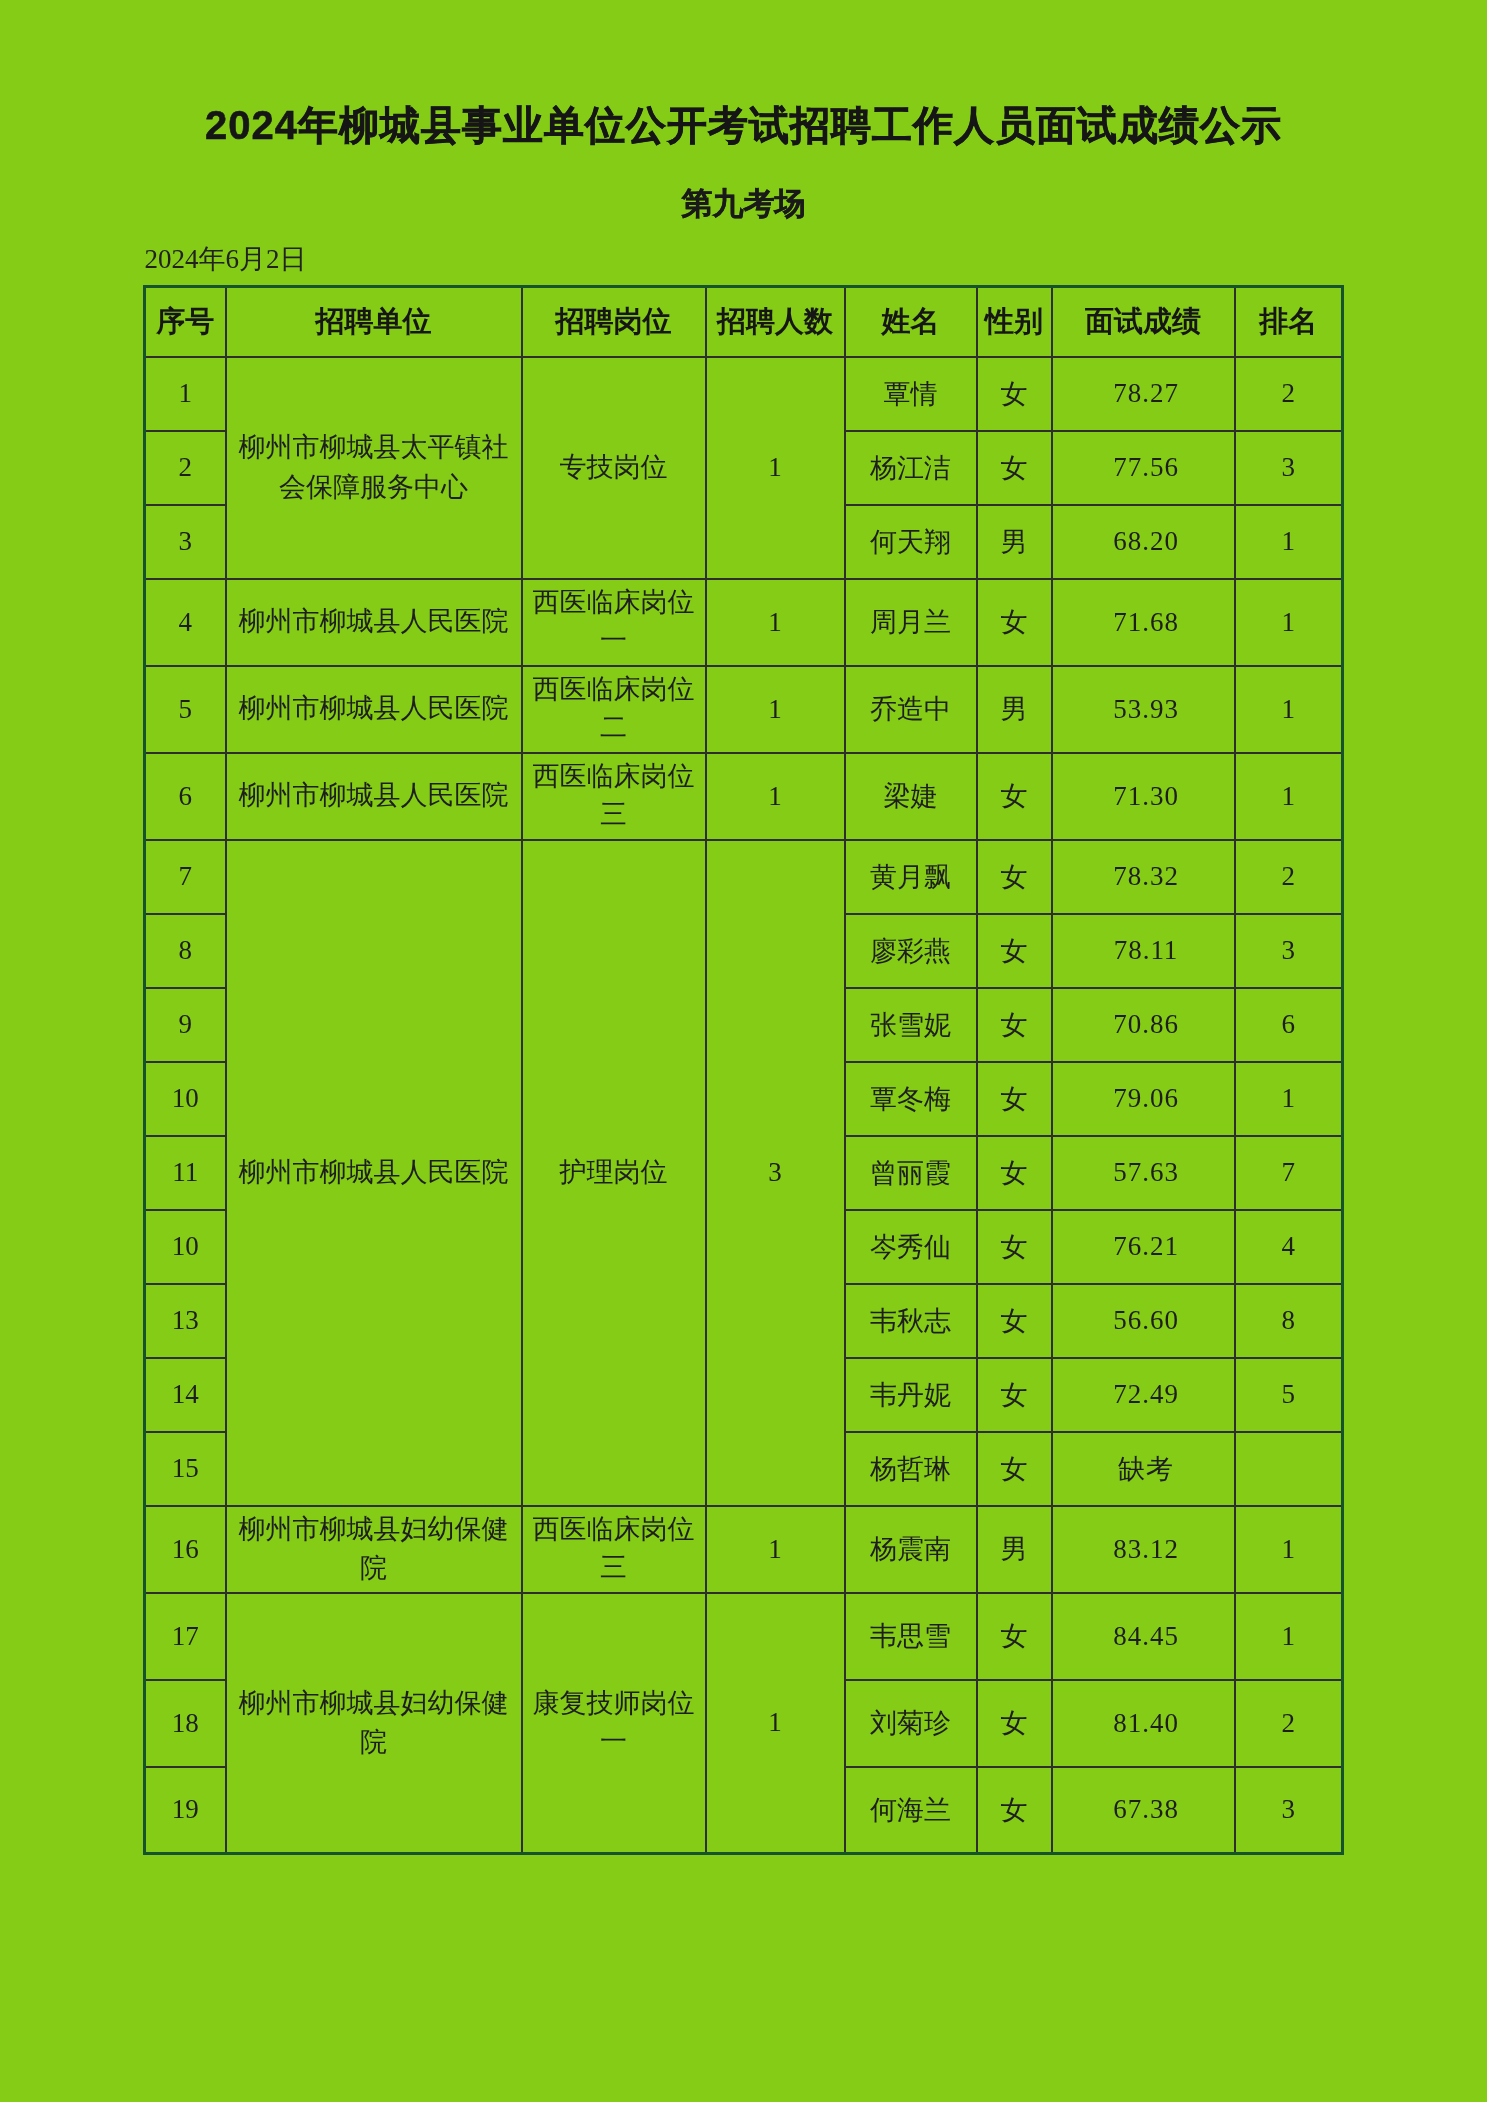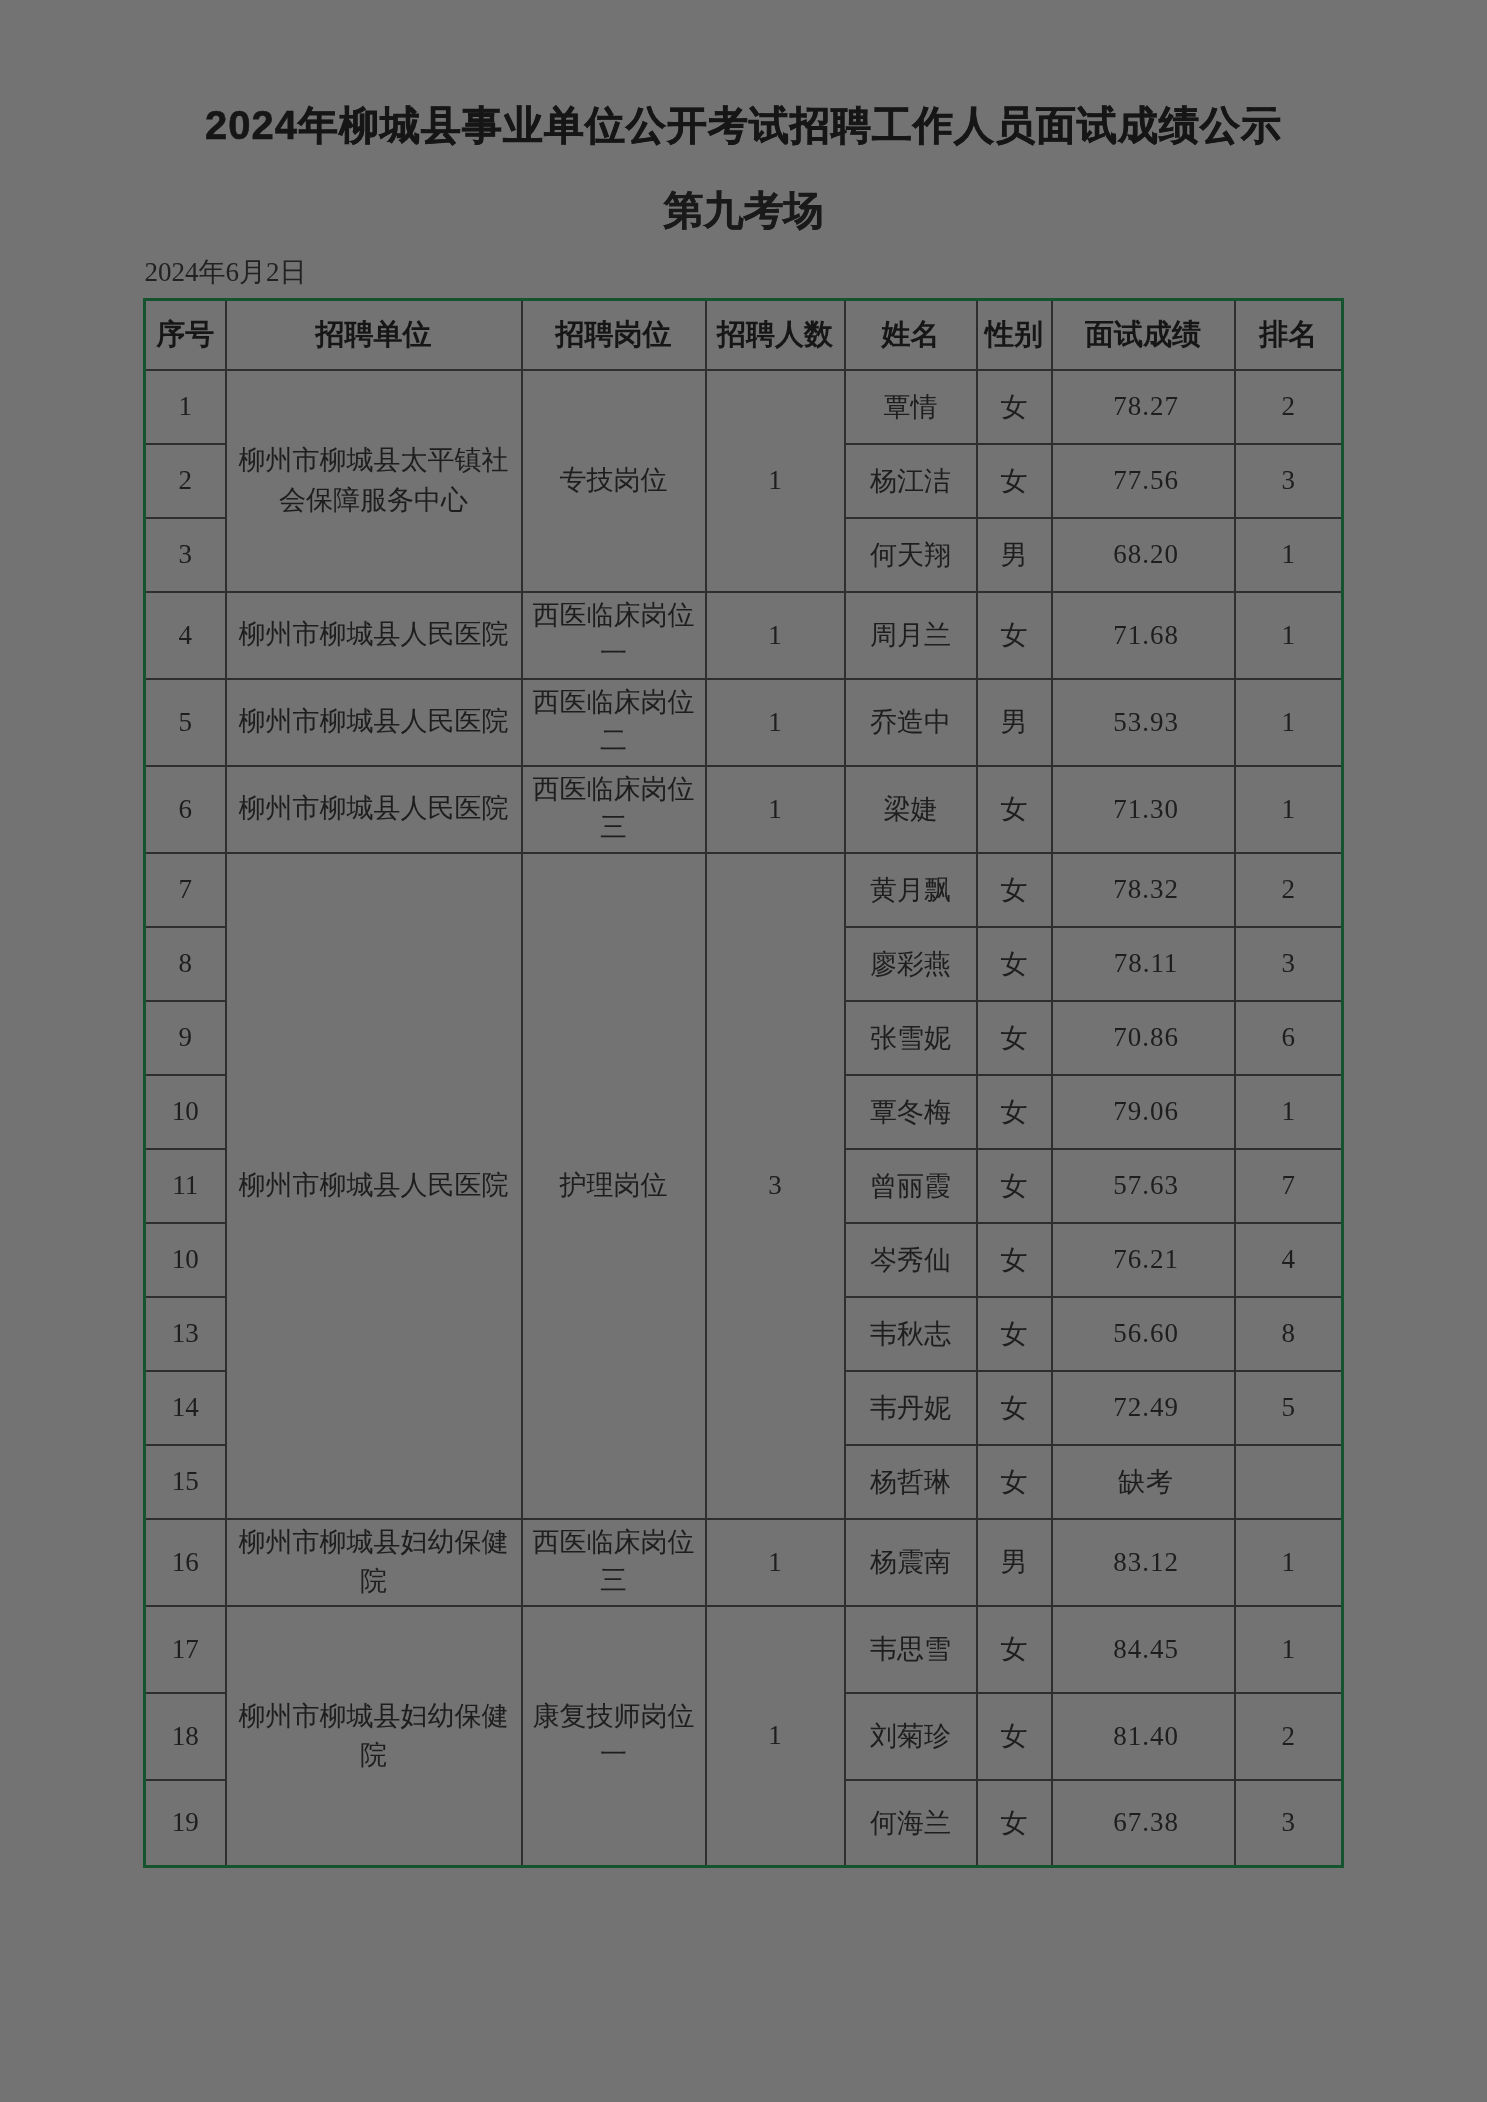--- a/index.html
+++ b/index.html
@@ -4,42 +4,42 @@
 <style>
   html, body {
     margin: 0;
     padding: 0;
     background: #ffffff;
   }
   .page {
     position: relative;
     width: 1487px;
     height: 2102px;
-    background: #737373;
+    background: #84cc16;
     color: #1b1b1b;
     font-family: "Liberation Serif", "DejaVu Serif", serif;
     overflow: hidden;
     box-sizing: border-box;
     padding-top: 98px;
   }
   .doc-title {
     text-align: center;
     font-family: "Liberation Sans", "DejaVu Sans", sans-serif;
     font-weight: 700;
     font-size: 40px;
     letter-spacing: 1px;
     color: #161616;
     -webkit-text-stroke: 0.6px #161616;
   }
   .doc-subtitle {
     margin-top: 30px;
     text-align: center;
     font-family: "Liberation Sans", "DejaVu Sans", sans-serif;
     font-weight: 700;
-    font-size: 40px;
+    font-size: 31px;
     color: #1a1a1a;
     -webkit-text-stroke: 0.4px #1a1a1a;
   }
   .date-row {
     width: 1198px;
     margin: 16px auto 8px auto;
     box-sizing: border-box;
     padding-right: 98px;
     font-size: 27px;
     color: #222222;

